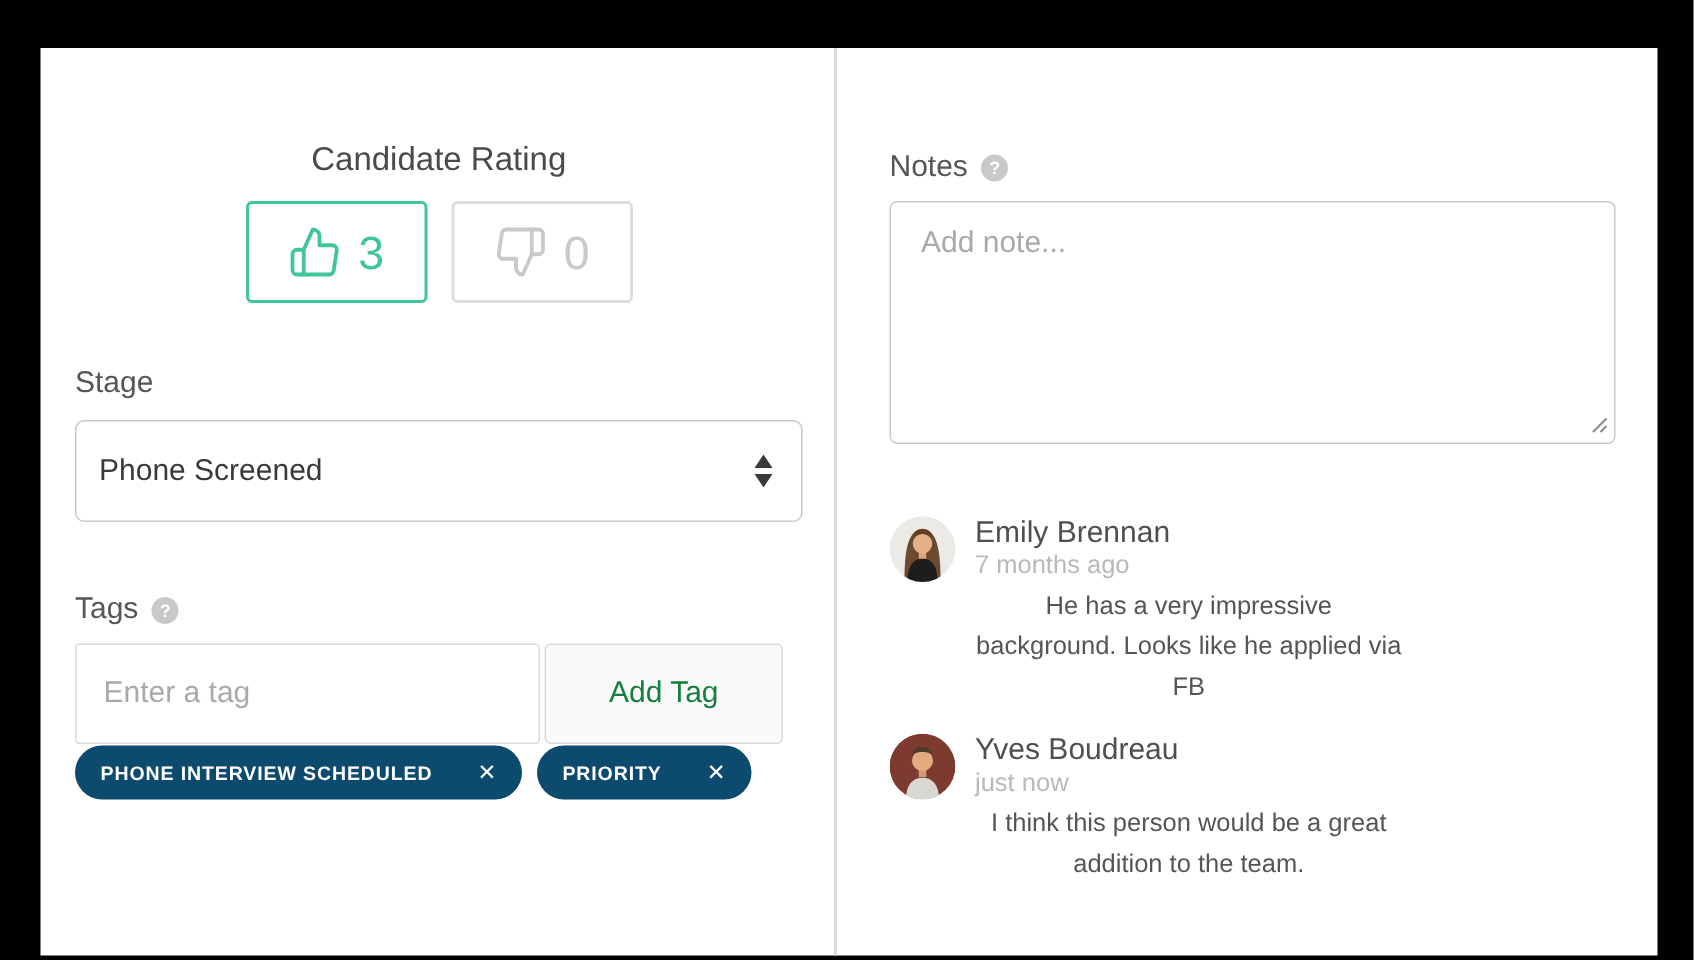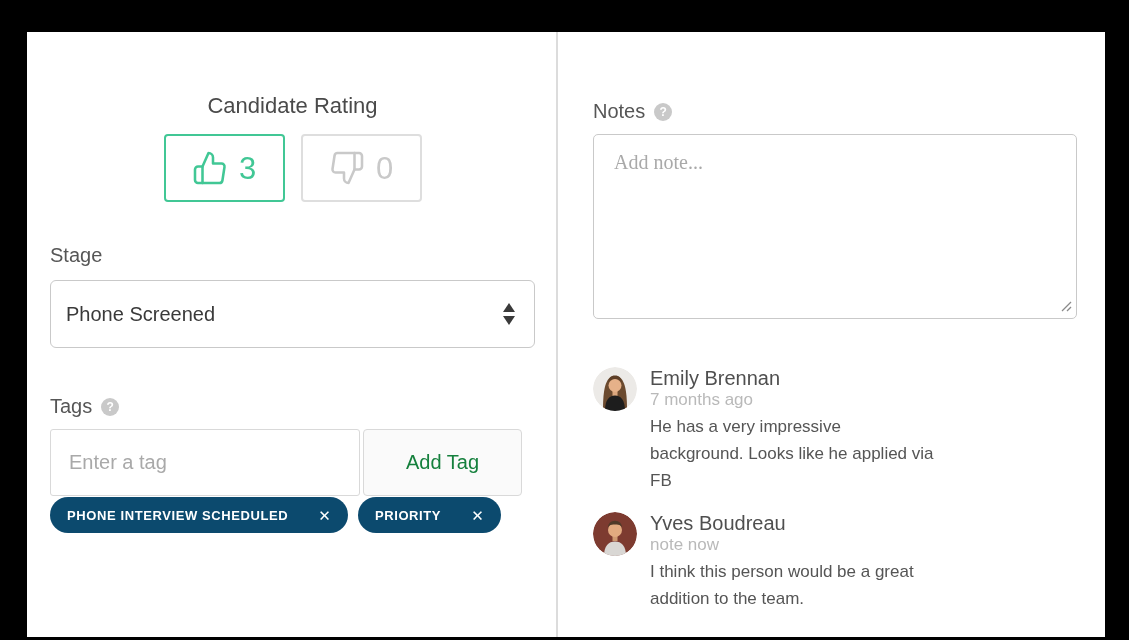--- a/index.html
+++ b/index.html
@@ -77,41 +77,41 @@
 
   
   .divider { width: 2px; background: #dcdcdc; }
 
   
   .right-panel { flex: 1; padding: 0 28px 0 35px; }
   .label-row.notes { margin-top: 68px; }
 
   .textarea-wrap { position: relative; margin-top: 11px; width: 484px; }
   .note-textarea {
-    width: 484px; height: 185px;
+    width: 484px; height: 162px;
     border: 1px solid #c9c9c9; border-radius: 5px;
     padding: 16px 20px; font-size: 20px; color: #444;
-    font-family: Liberation Serif, serif; resize: none; outline: none; display: block;
+    font-family: Liberation Sans, sans-serif; resize: none; outline: none; display: block;
   }
   .note-textarea::placeholder { color: #a9a9a9; }
   .resize-handle { position: absolute; right: 5px; bottom: 7px; cursor: nwse-resize; }
   .resize-handle svg { display: block; }
 
   .notes-list { margin-top: 48px; }
   .note { display: flex; gap: 13px; margin-bottom: 18px; }
   .avatar {
     width: 44px; height: 44px; border-radius: 50%;
     overflow: hidden; flex-shrink: 0;
   }
   .avatar svg { display: block; }
   .note-main { flex: 1; min-width: 0; }
   .note-head { display: flex; justify-content: space-between; align-items: baseline; flex-direction: column; }
   .note-author { font-size: 20px; color: #4f4f4f; }
   .note-time { font-size: 17px; color: #b9b9b9; }
-  .note-text { margin-top: 3px; font-size: 17px; color: #555; line-height: 27px; max-width: 285px; }
+  .note-text { margin-top: 3px; font-size: 17px; color: #555; line-height: 27px; max-width: 285px; text-align: center; }
 </style>
 </head>
 <body>
 
 <div class="card">
 
   <div class="left-panel">
 
     <h2 class="rating-title">Candidate Rating</h2>
 
@@ -215,21 +215,21 @@
             <circle cx="22" cy="22" r="22" fill="#7d3b30"></circle>
             <rect x="19.5" y="21" width="5" height="8" fill="#d09b72"></rect>
             <circle cx="22" cy="18" r="7" fill="#e2ab80"></circle>
             <path d="M14.8 17 C14.8 11.5 17.8 8.8 22 8.8 C26.2 8.8 29.2 11.5 29.2 17 C29.2 13.8 26.8 12.4 22 12.4 C17.2 12.4 14.8 13.8 14.8 17 Z" fill="#4f3a28"></path>
             <path d="M11 44 C11 34 15.5 29.5 22 29.5 C28.5 29.5 33 34 33 44 Z" fill="#d9d7d4"></path>
           </svg>
         </span>
         <div class="note-main">
           <div class="note-head">
             <span class="note-author">Yves Boudreau</span>
-            <span class="note-time">note now</span>
+            <span class="note-time">just now</span>
           </div>
           <div class="note-text">I think this person would be a great addition to the team.</div>
         </div>
       </div>
 
     </div>
   </div>
 </div>
 
 </body></html>

